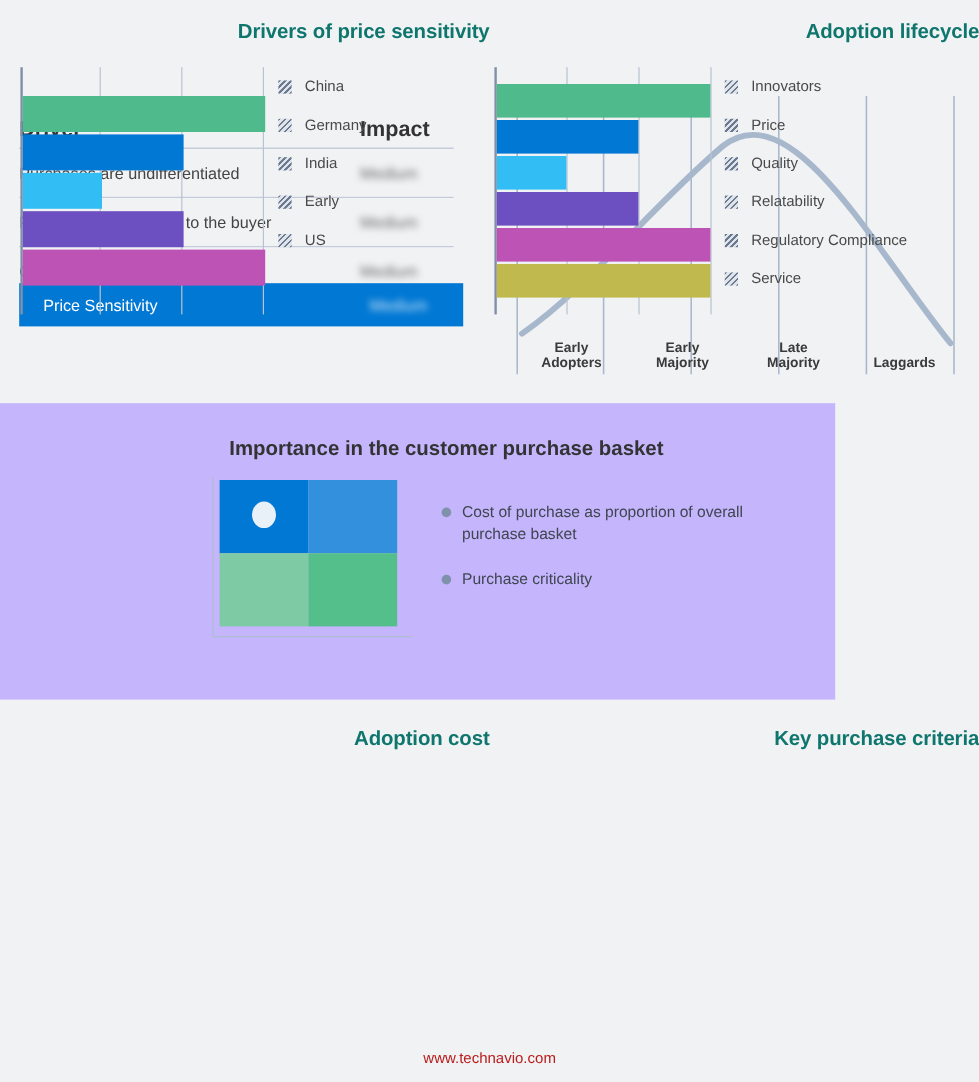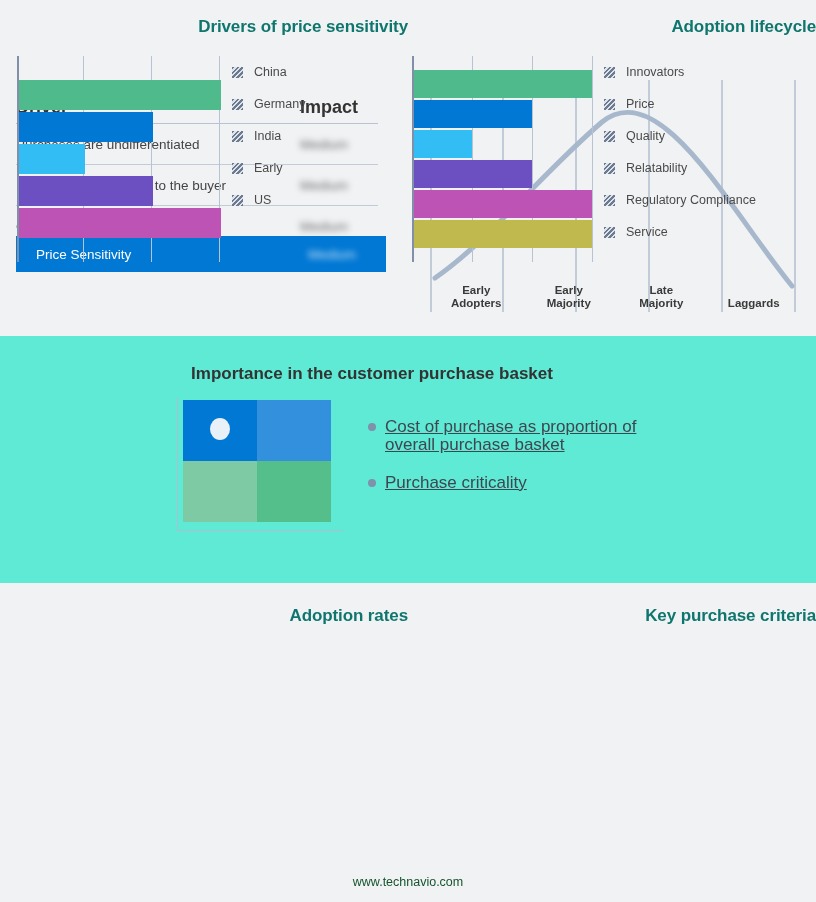--- a/index.html
+++ b/index.html
@@ -122,22 +122,22 @@
     display: flex;
     flex-direction: column;
     justify-content: flex-end;
     padding-bottom: 2px;
   }
 
   
   #basket-band {
     position: absolute;
     left: 0; top: 336px;
-    width: 816px; height: 247px;
-    background: #5eead4;
+    width: 696px; height: 247px;
+    background: #c4b5fd;
   }
   #basket-title {
     position: absolute;
     left: 0; top: 28px;
     width: 744px;
     text-align: center;
     font-size: 17px;
     font-weight: bold;
     color: #333;
   }
@@ -182,25 +182,24 @@
   }
   .bl-dot {
     width: 8px; height: 8px;
     border-radius: 50%;
     background: #7f91ab;
     margin-top: 5px;
     margin-right: 9px;
     flex: 0 0 auto;
   }
   .bl-text {
-    font-size: 17px;
+    font-size: 13px;
     color: #3f4650;
     line-height: 18px;
     max-width: 262px;
-    text-decoration: underline;
   }
 
   
   .bar-panel { position: absolute; top: 583px; height: 278px; }
   #adoption-panel { left: 0; width: 408px; }
   #criteria-panel { left: 408px; width: 408px; }
   .bar-title { position: absolute; left: 0; top: 23px; width: 408px; }
 
   .bar-plot {
     position: absolute;
@@ -265,21 +264,21 @@
     color: #4a4a4a;
     white-space: nowrap;
   }
 
   #footer {
     position: absolute;
     left: 0; top: 875px;
     width: 816px;
     text-align: center;
     font-size: 12.5px;
-    color: #14532d;
+    color: #b91c1c;
   }
 </style>
 </head>
 <body>
 
 <div id="page">
 
   <div id="drivers-panel">
     <div id="drivers-title" class="panel-title">Drivers of price sensitivity</div>
 
@@ -369,21 +368,21 @@
         <span class="bl-text">Cost of purchase as proportion of overall purchase basket</span>
       </div>
       <div class="bl-item">
         <span class="bl-dot"></span>
         <span class="bl-text">Purchase criticality</span>
       </div>
     </div>
   </div>
 
   <div id="adoption-panel" class="bar-panel">
-    <div class="bar-title panel-title">Adoption rates</div>
+    <div class="bar-title panel-title">Adoption cost</div>
   </div>
 
   <div id="adoption-plot" class="bar-plot">
     <div class="axis-line"></div>
     <div class="gridline" style="left:66px"></div>
     <div class="gridline" style="left:134px"></div>
     <div class="gridline" style="left:202px"></div>
     <div class="bars-area">
       <div class="bar-row" style="height:30px;margin-bottom:2px">
         <div class="bar" style="width:202px;background:#4fba8c"></div>

